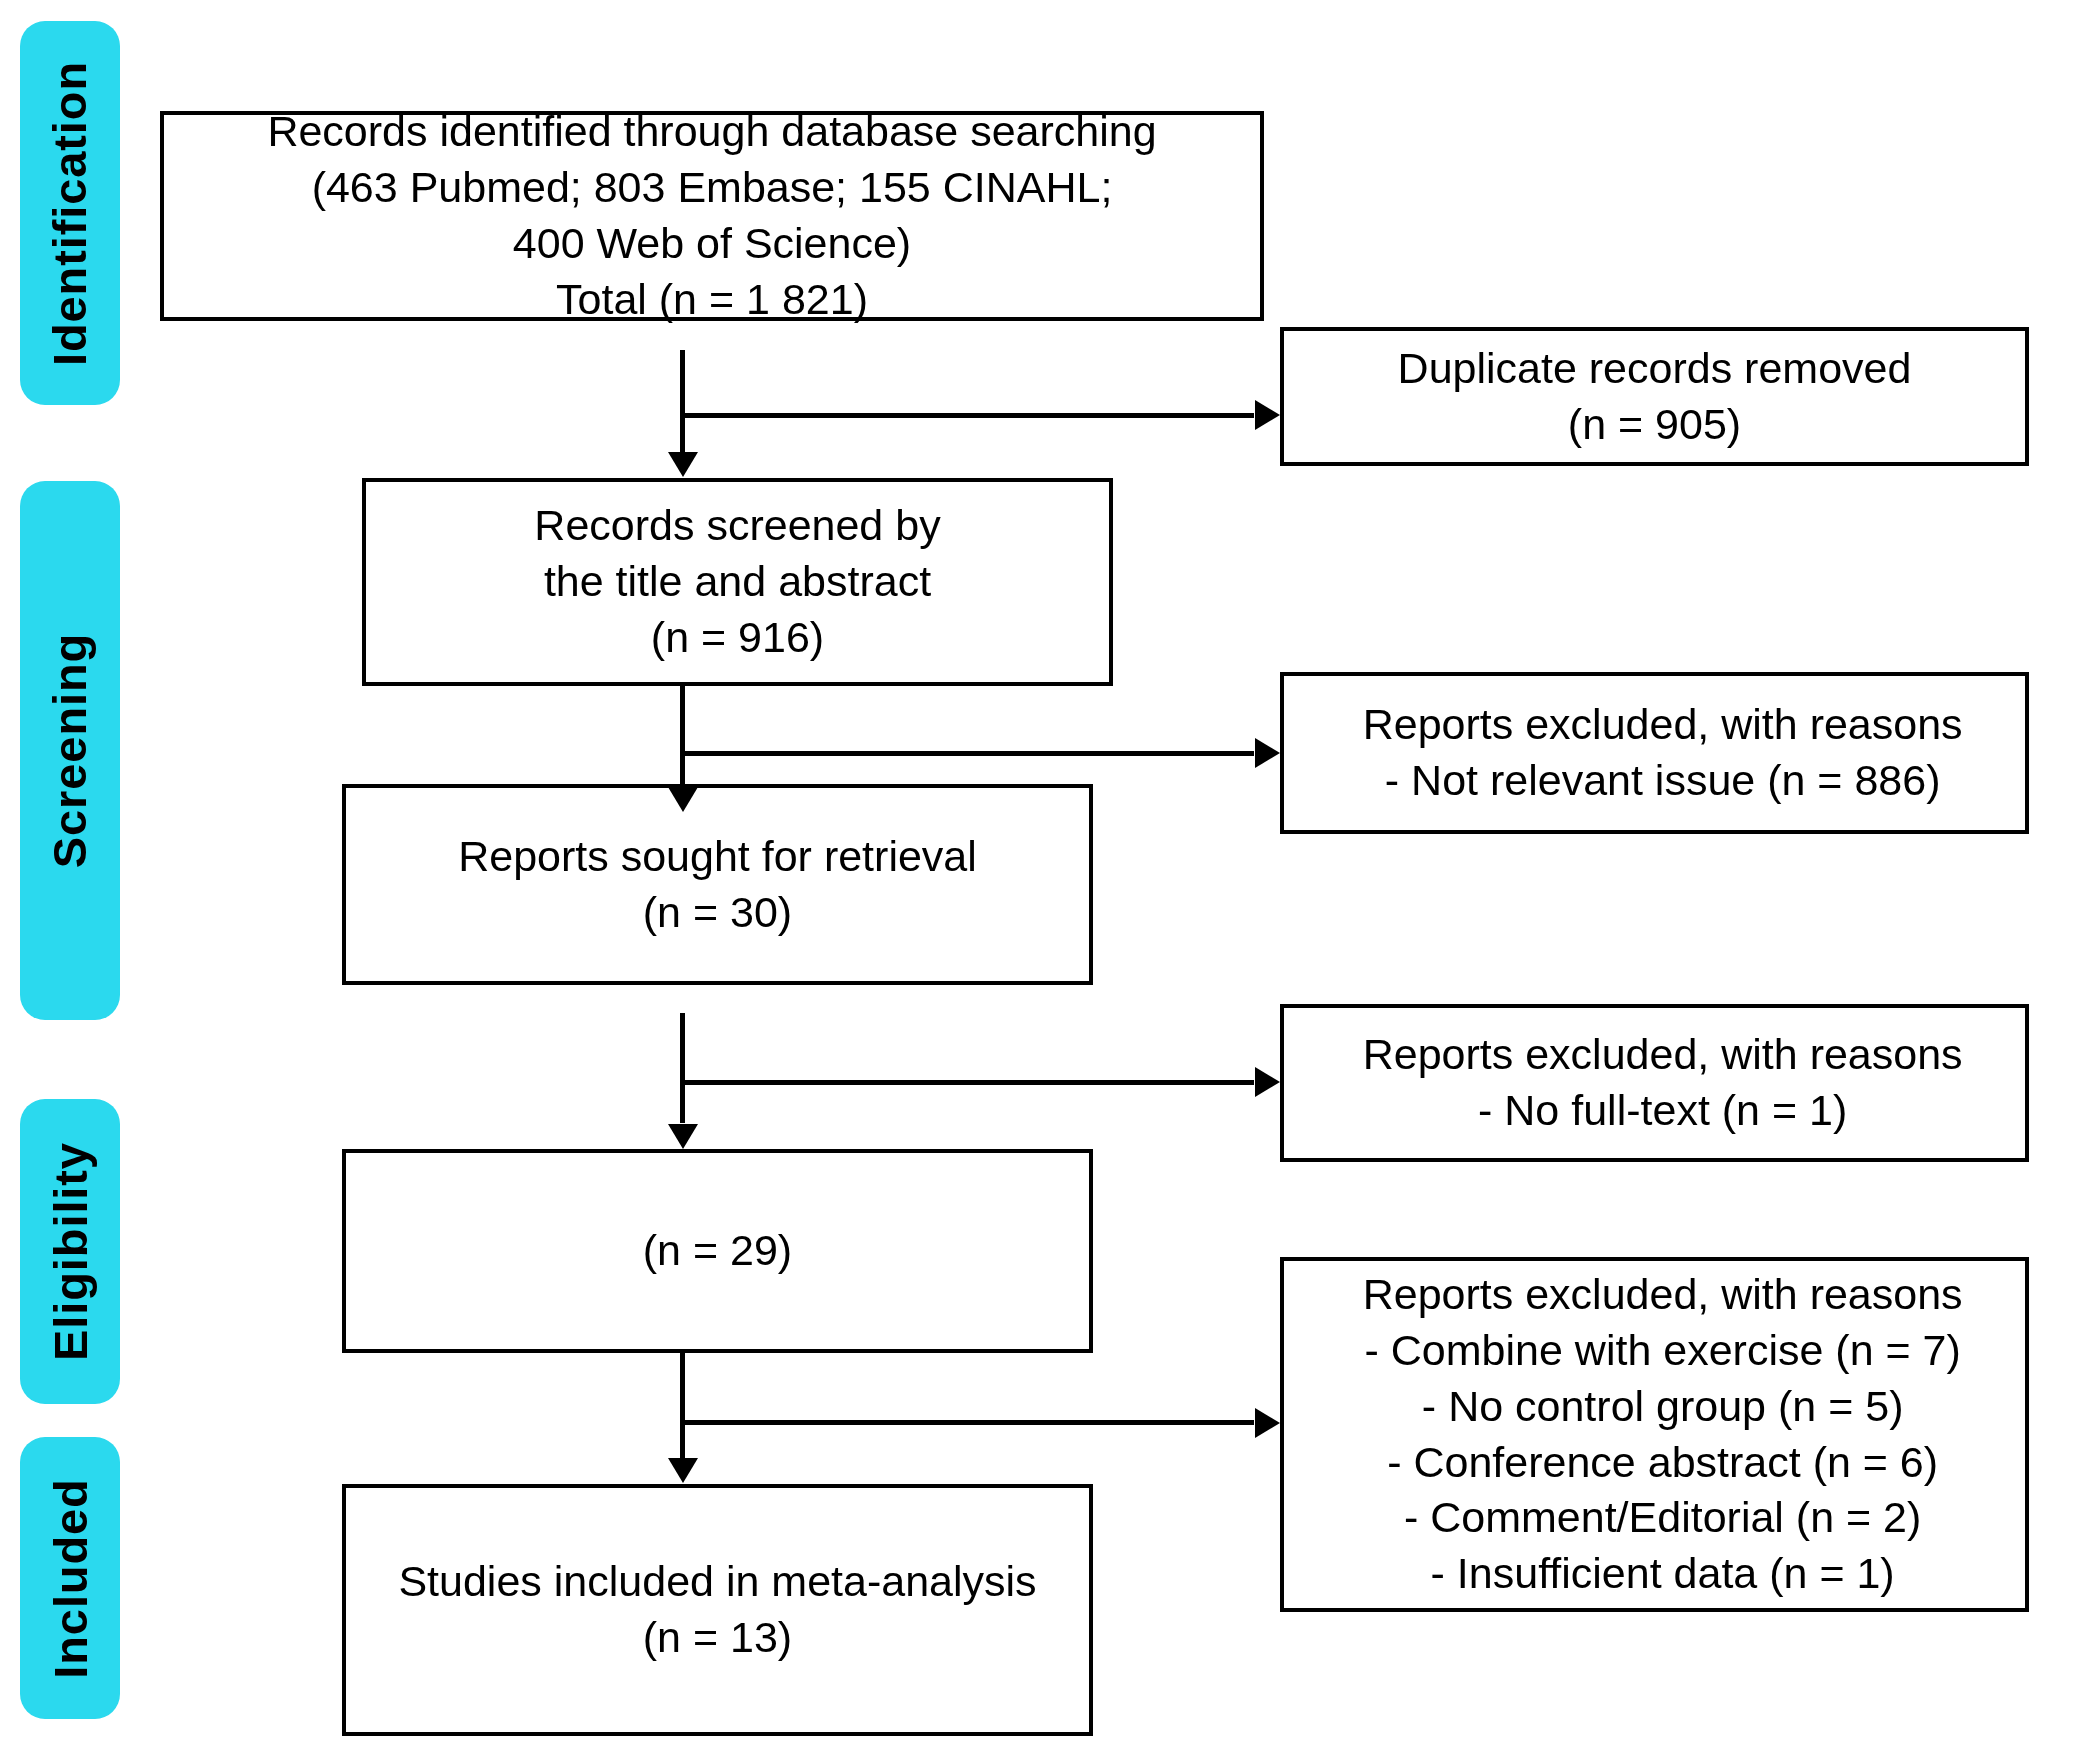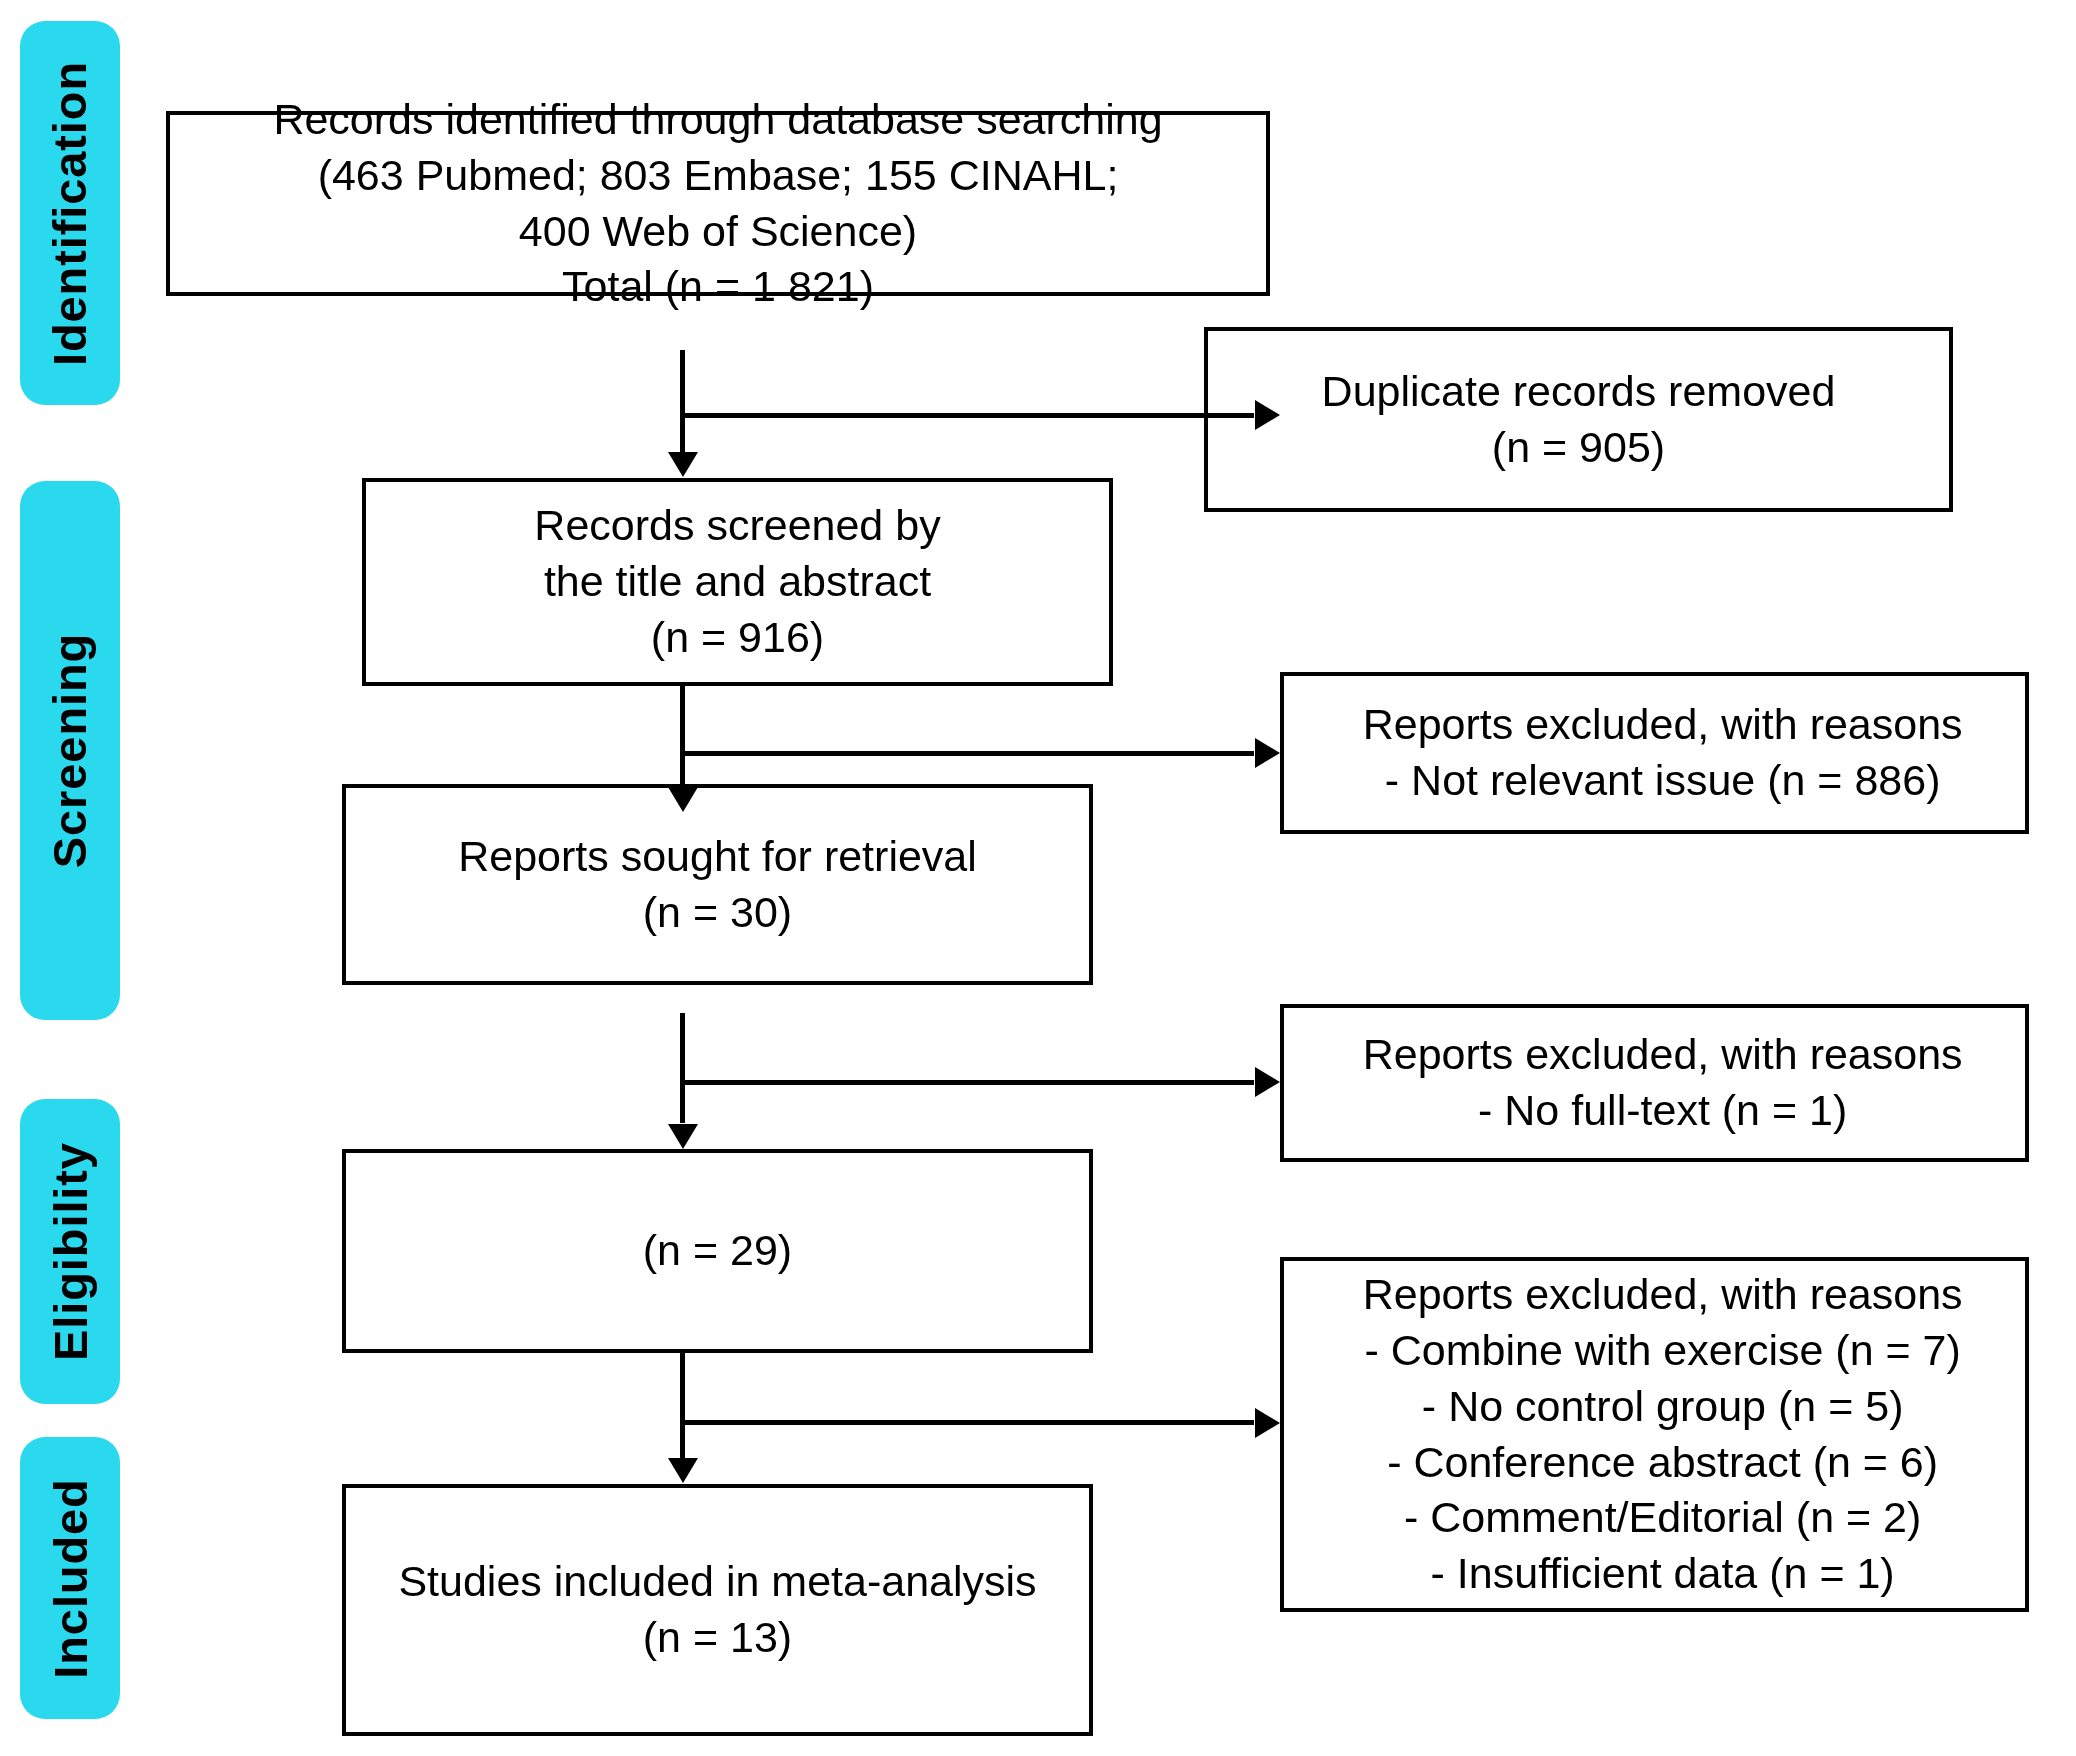--- a/index.html
+++ b/index.html
@@ -70,21 +70,21 @@
   <div class="stage" style="top:481px;height:539px;">
     <span class="stage-label">Screening</span>
   </div>
   <div class="stage" style="top:1099px;height:305px;">
     <span class="stage-label">Eligibility</span>
   </div>
   <div class="stage" style="top:1437px;height:282px;">
     <span class="stage-label">Included</span>
   </div>
 
-  <div class="box center" style="left:166px;top:111px;width:1104px;height:185px;">
+  <div class="box center" style="left:160px;top:111px;width:1104px;height:210px;">
     <div class="box-line">Records identified through database searching</div>
     <div class="box-line">(463 Pubmed; 803 Embase; 155 CINAHL;</div>
     <div class="box-line">400 Web of Science)</div>
     <div class="box-line">Total (n = 1 821)</div>
   </div>
 
   <div class="box center" style="left:342px;top:478px;width:751px;height:208px;margin-left:20px;">
     <div class="box-line">Records screened by</div>
     <div class="box-line">the title and abstract</div>
     <div class="box-line">(n = 916)</div>
@@ -97,21 +97,21 @@
 
   <div class="box center" style="left:342px;top:1149px;width:751px;height:204px;">
     <div class="box-line">(n = 29)</div>
   </div>
 
   <div class="box center" style="left:342px;top:1484px;width:751px;height:252px;">
     <div class="box-line">Studies included in meta-analysis</div>
     <div class="box-line">(n = 13)</div>
   </div>
 
-  <div class="box center" style="left:1204px;top:327px;width:749px;height:185px;">
+  <div class="box center" style="left:1280px;top:327px;width:749px;height:139px;">
     <div class="box-line">Duplicate records removed</div>
     <div class="box-line">(n = 905)</div>
   </div>
 
   <div class="box left" style="left:1280px;top:672px;width:749px;height:162px;">
     <div class="box-line">Reports excluded, with reasons</div>
     <div class="box-line">- Not relevant issue (n = 886)</div>
   </div>
 
   <div class="box left" style="left:1280px;top:1004px;width:749px;height:158px;">

